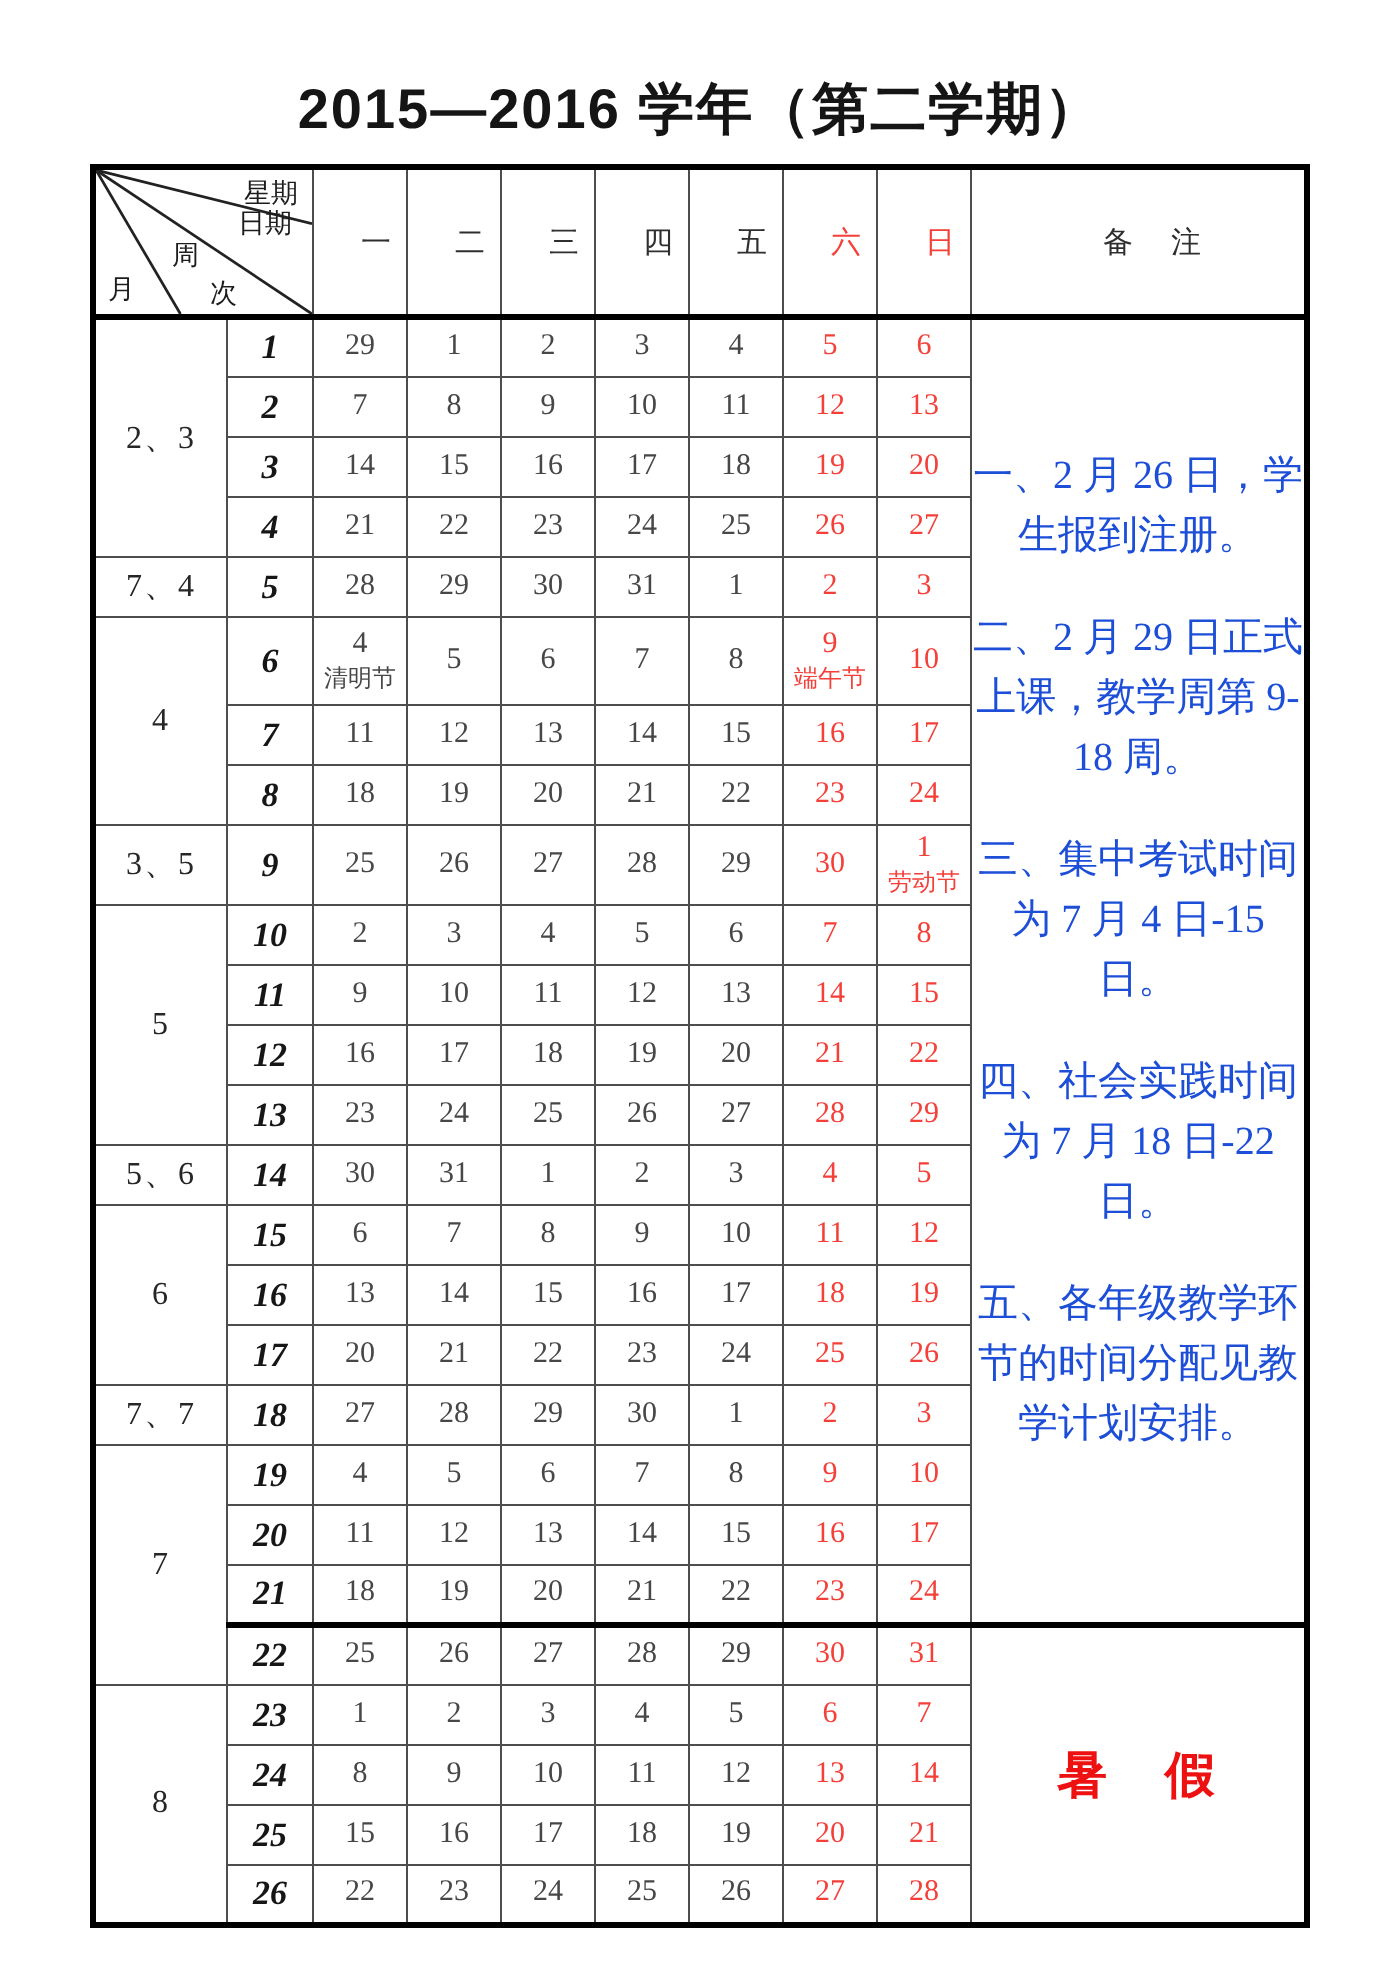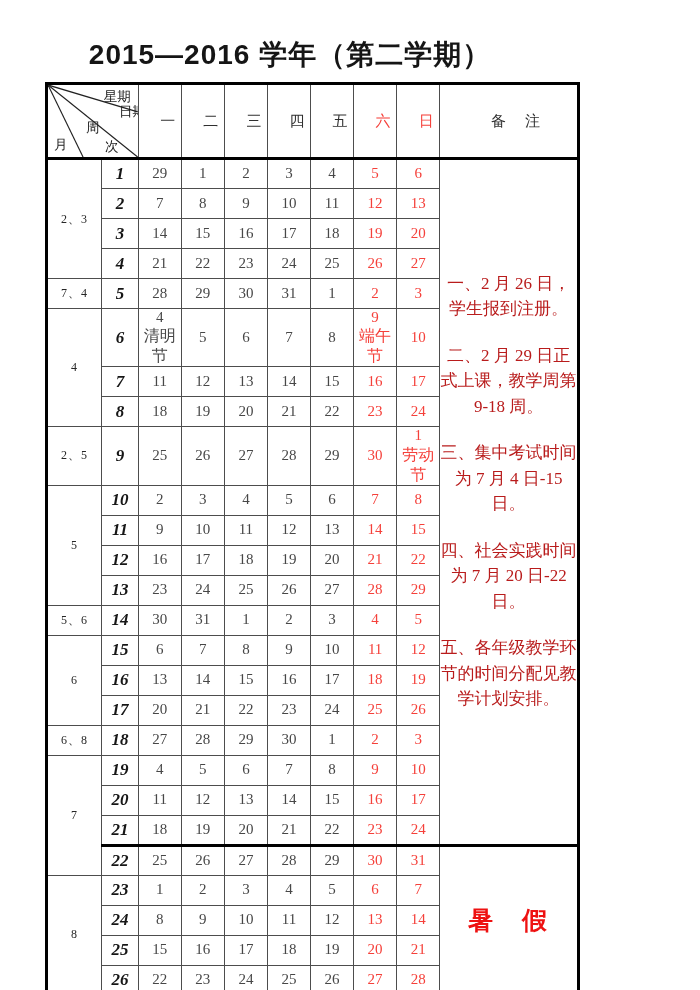--- a/index.html
+++ b/index.html
@@ -2,21 +2,21 @@
 <html><head>
 <meta charset="utf-8">
 <style>
   html,body{margin:0;padding:0;background:#ffffff;}
   body{
     width:700px;height:990px;overflow:hidden;
     font-family:"Liberation Serif","DejaVu Serif",serif;
     color:#333;
     --red:#f5403a; --summer:#ee1111;
   }
-  .page{position:relative;width:580px;height:990px;background:#fff;}
+  .page{position:relative;width:700px;height:990px;background:#fff;}
   .title{
     position:absolute;top:36px;left:0;width:100%;margin:0;
     text-align:center;
     font-family:"Liberation Sans","DejaVu Sans",sans-serif;
     font-weight:700;font-size:28px;letter-spacing:1px;color:#151515;
   }
   table.cal{
     position:absolute;left:45px;top:82px;
     border-collapse:collapse;table-layout:fixed;
     border:3px solid #000;
@@ -39,36 +39,36 @@
   .c-weekday{right:7px;top:5px;}
   .c-date{left:71px;top:20px;}
   .c-week{left:38px;top:36px;}
   .c-number{left:57px;top:55px;}
   .c-month{left:6px;top:53px;}
   
   .wd{font-size:15px;color:#2f2f2f;}
   .wd.red{color:var(--red);}
   .bz{font-size:15px;color:#2f2f2f;letter-spacing:2px;}
   
-  .month{font-size:12px;color:#262626;letter-spacing:1px;}
+  .month{font-size:16px;color:#262626;letter-spacing:1px;}
   
   .wk{
     font-style:italic;font-weight:700;font-size:17px;color:#161616;
     font-family:"Liberation Serif","DejaVu Serif",serif;
   }
   
   .date{font-size:15px;color:#474747;line-height:1.15;}
   .date.red{color:var(--red);}
   .date .num{display:block;line-height:1.15;}
-  .date .note{display:block;font-size:16px;line-height:1.25;letter-spacing:0;}
+  .date .note{display:block;font-size:12px;line-height:1.25;letter-spacing:0;}
   
   td.remarks{
     vertical-align:top;text-align:left;
     padding:103px 9px 8px 12px;
-    font-size:17px;line-height:1.5;color:#b91c1c;
+    font-size:20px;line-height:1.5;color:#1d4ed8;
   }
   td.remarks p{margin:0 0 21px 0;}
   
   td.summer{text-align:center;vertical-align:middle;}
   td.summer .slab{
     color:var(--summer);font-weight:700;font-size:25px;letter-spacing:2px;
   }
 </style>
 </head>
 <body style="--red: #f5403a; --summer: #ee1111;">
@@ -133,21 +133,21 @@
           <td class="date red">
             <span class="num">5</span>
           </td>
           <td class="date red">
             <span class="num">6</span>
           </td>
           <td class="remarks" rowspan="21">
             <p>一、2 月 26 日，学生报到注册。</p>
             <p>二、2 月 29 日正式上课，教学周第 9-18 周。</p>
             <p>三、集中考试时间为 7 月 4 日-15 日。</p>
-            <p>四、社会实践时间为 7 月 20 日-22 日。</p>
+            <p>四、社会实践时间为 7 月 18 日-22 日。</p>
             <p>五、各年级教学环节的时间分配见教学计划安排。</p>
           </td>
         </tr>
         <tr style="height: 30px;">
           <td class="wk">2</td>
           <td class="date">
             <span class="num">7</span>
           </td>
           <td class="date">
             <span class="num">8</span>
@@ -310,21 +310,21 @@
             <span class="num">22</span>
           </td>
           <td class="date red">
             <span class="num">23</span>
           </td>
           <td class="date red">
             <span class="num">24</span>
           </td>
         </tr>
         <tr style="height: 40px;">
-          <td class="month" rowspan="1">2、5</td>
+          <td class="month" rowspan="1">3、5</td>
           <td class="wk">9</td>
           <td class="date">
             <span class="num">25</span>
           </td>
           <td class="date">
             <span class="num">26</span>
           </td>
           <td class="date">
             <span class="num">27</span>
           </td>
@@ -531,21 +531,21 @@
             <span class="num">24</span>
           </td>
           <td class="date red">
             <span class="num">25</span>
           </td>
           <td class="date red">
             <span class="num">26</span>
           </td>
         </tr>
         <tr style="height: 30px;">
-          <td class="month" rowspan="1">6、8</td>
+          <td class="month" rowspan="1">7、7</td>
           <td class="wk">18</td>
           <td class="date">
             <span class="num">27</span>
           </td>
           <td class="date">
             <span class="num">28</span>
           </td>
           <td class="date">
             <span class="num">29</span>
           </td>

